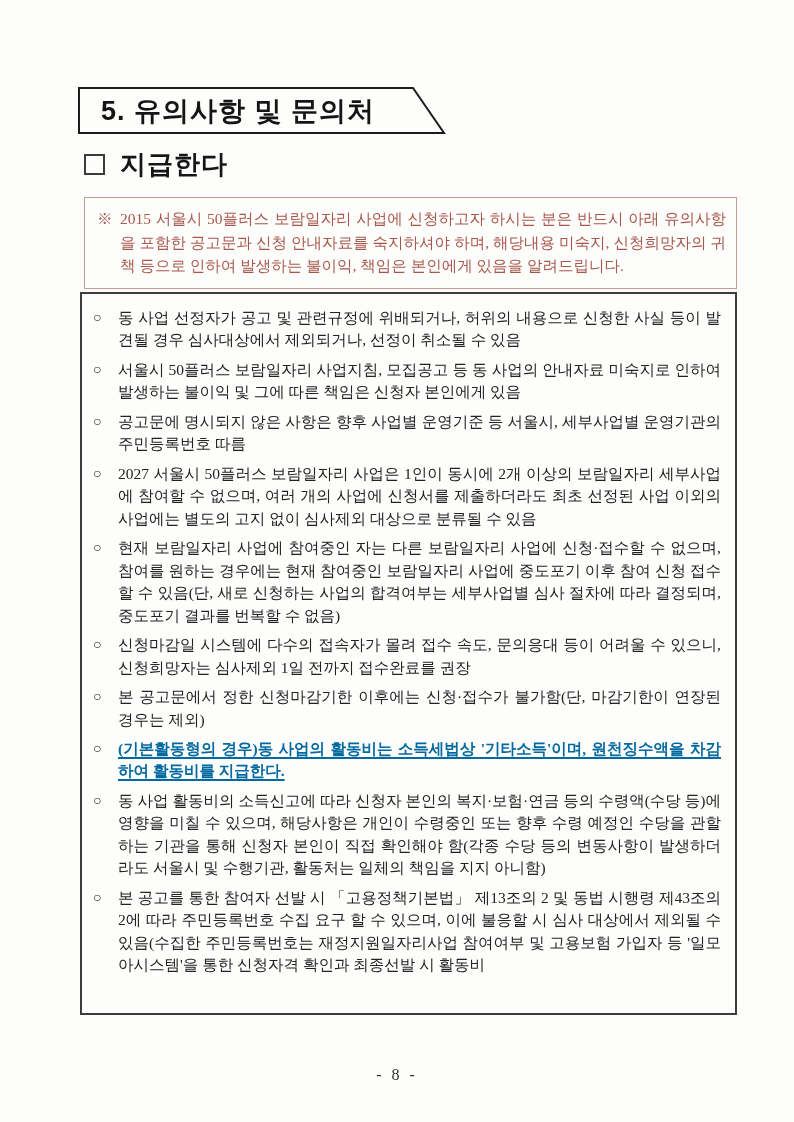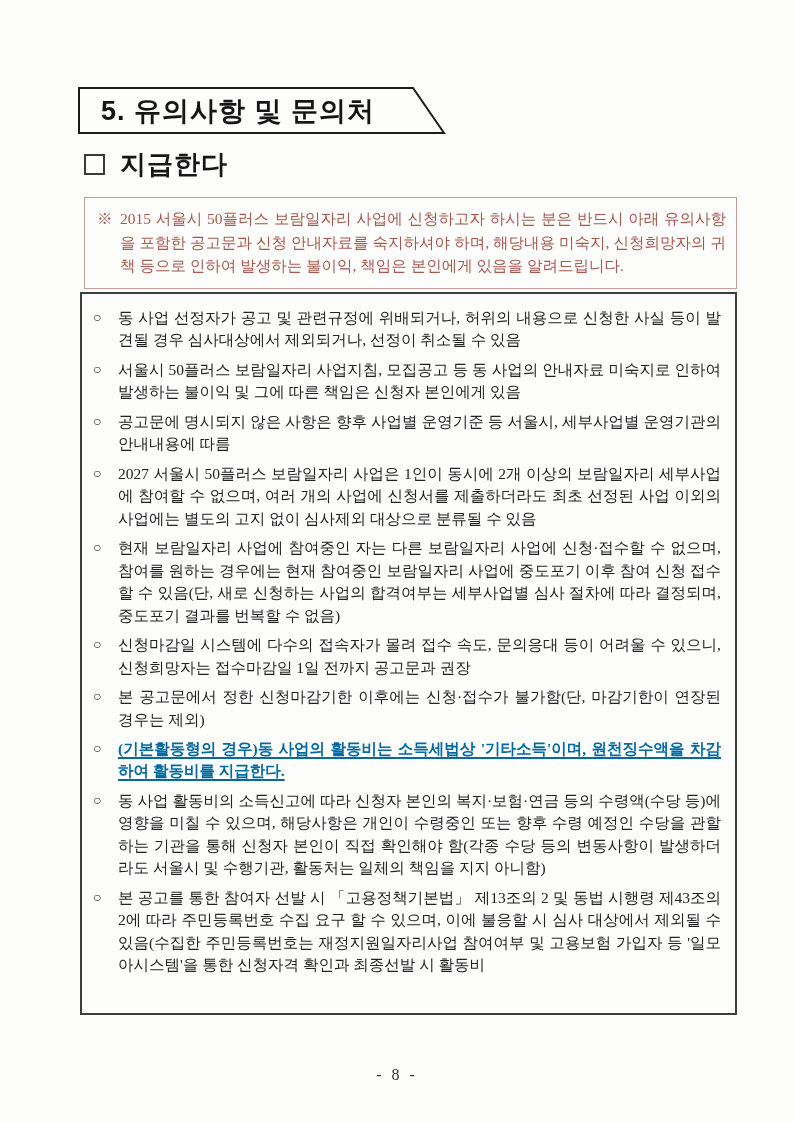--- a/index.html
+++ b/index.html
@@ -128,36 +128,36 @@
       <span class="item-text">동 사업 선정자가 공고 및 관련규정에 위배되거나, 허위의 내용으로 신청한 사실 등이 발견될 경우 심사대상에서 제외되거나, 선정이 취소될 수 있음</span>
     </div>
 
     <div class="note-item">
       <span class="marker">○</span>
       <span class="item-text">서울시 50플러스 보람일자리 사업지침, 모집공고 등 동 사업의 안내자료 미숙지로 인하여 발생하는 불이익 및 그에 따른 책임은 신청자 본인에게 있음</span>
     </div>
 
     <div class="note-item">
       <span class="marker">○</span>
-      <span class="item-text">공고문에 명시되지 않은 사항은 향후 사업별 운영기준 등 서울시, 세부사업별 운영기관의 안내내용에 따름</span>
+      <span class="item-text">공고문에 명시되지 않은 사항은 향후 사업별 운영기준 등 서울시, 세부사업별 운영기관의 주민등록번호 따름</span>
     </div>
 
     <div class="note-item">
       <span class="marker">○</span>
       <span class="item-text">2027 서울시 50플러스 보람일자리 사업은 1인이 동시에 2개 이상의 보람일자리 세부사업에 참여할 수 없으며, 여러 개의 사업에 신청서를 제출하더라도 최초 선정된 사업 이외의 사업에는 별도의 고지 없이 심사제외 대상으로 분류될 수 있음</span>
     </div>
 
     <div class="note-item">
       <span class="marker">○</span>
       <span class="item-text">현재 보람일자리 사업에 참여중인 자는 다른 보람일자리 사업에 신청·접수할 수 없으며, 참여를 원하는 경우에는 현재 참여중인 보람일자리 사업에 중도포기 이후 참여 신청 접수할 수 있음(단, 새로 신청하는 사업의 합격여부는 세부사업별 심사 절차에 따라 결정되며, 중도포기 결과를 번복할 수 없음)</span>
     </div>
 
     <div class="note-item">
       <span class="marker">○</span>
-      <span class="item-text">신청마감일 시스템에 다수의 접속자가 몰려 접수 속도, 문의응대 등이 어려울 수 있으니, 신청희망자는 접수마감일 1일 전까지 공고문과 권장</span>
+      <span class="item-text">신청마감일 시스템에 다수의 접속자가 몰려 접수 속도, 문의응대 등이 어려울 수 있으니, 신청희망자는 심사제외 1일 전까지 접수완료를 권장</span>
     </div>
 
     <div class="note-item">
       <span class="marker">○</span>
       <span class="item-text">본 공고문에서 정한 신청마감기한 이후에는 신청·접수가 불가함(단, 마감기한이 연장된 경우는 제외)</span>
     </div>
 
     <div class="note-item emph">
       <span class="marker">○</span>
       <span class="item-text">(기본활동형의 경우)동 사업의 활동비는 소득세법상 '기타소득'이며, 원천징수액을 차감하여 활동비를 지급한다.</span>

